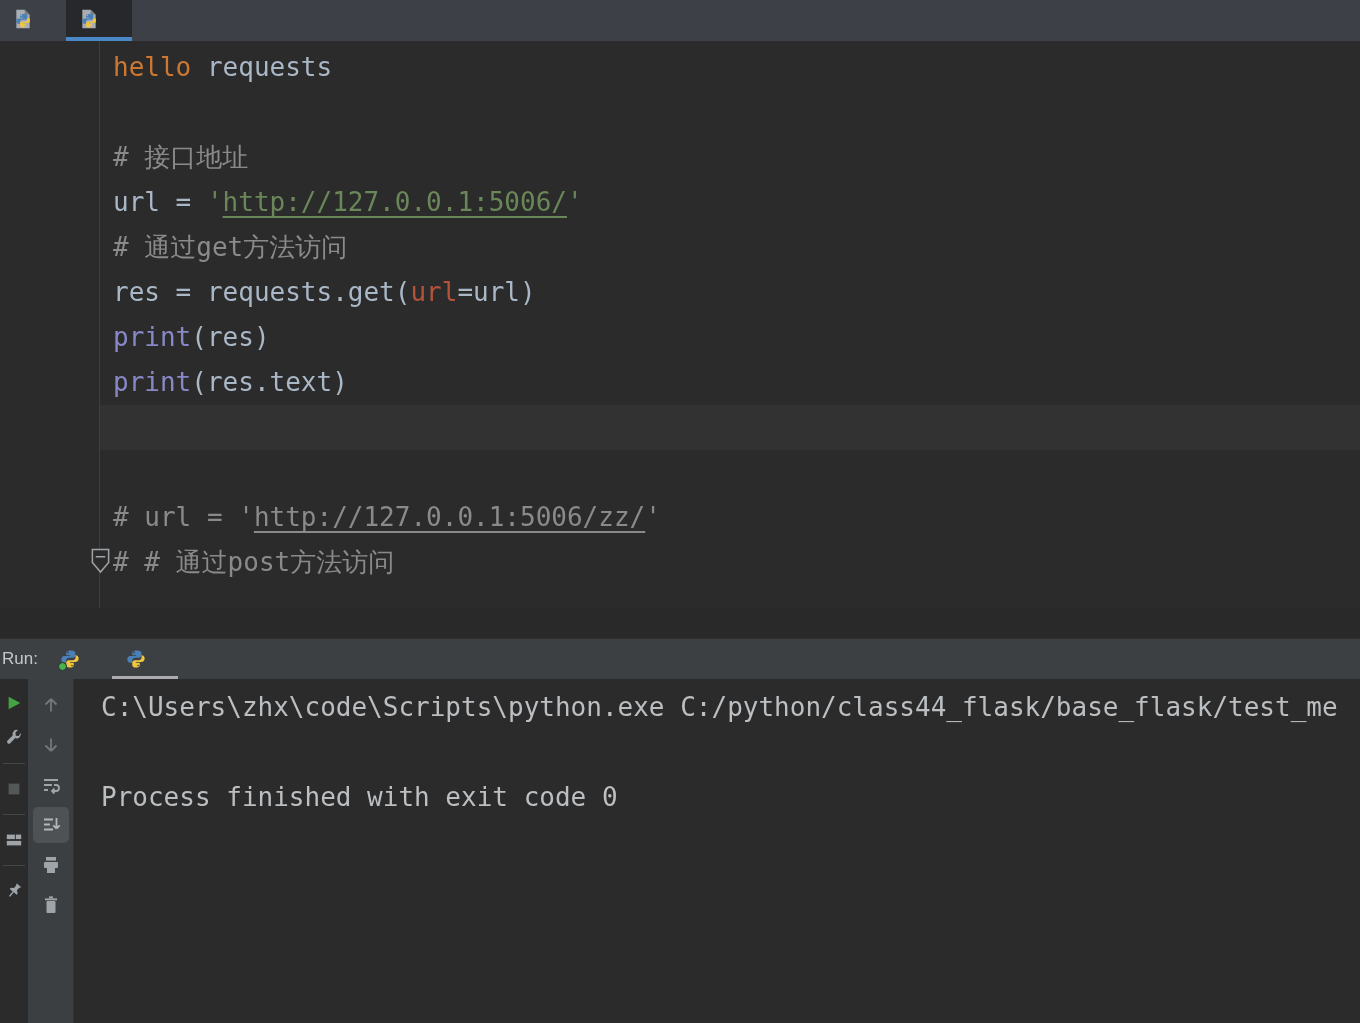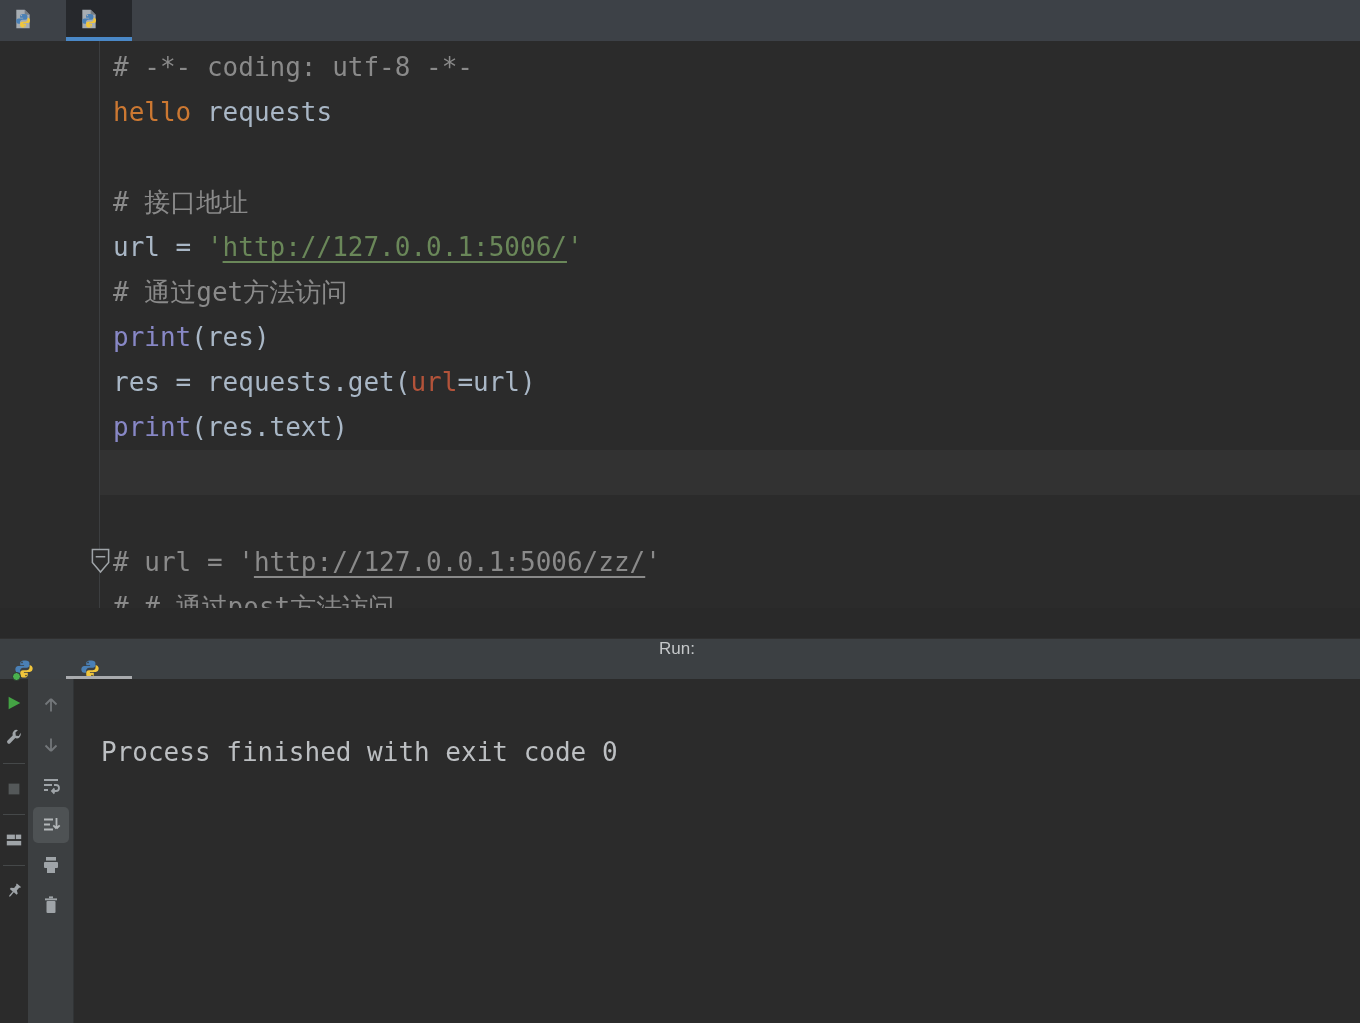--- a/index.html
+++ b/index.html
@@ -29,21 +29,21 @@
   .tok-keyword{color:#cc7832;}
   .tok-plain{color:#a9b7c6;margin-top:39px;}
   .tok-string{color:#6a8759;}
   .tok-builtin{color:#8888c6;}
   .tok-namedarg{color:#b3533a;}
   .tok-link{text-decoration:underline;text-underline-offset:5px;}
   .editor-strip{position:absolute;left:0;right:0;bottom:0;height:30px;background:#292929;z-index:2;}
 
   
   .run-header{height:40px;background:#3c4043;border-top:1px solid #303030;
-    display:flex;align-items:stretch;flex-direction:column;}
+    display:flex;align-items:stretch;}
   .run-label{font-size:17px;color:#c5c8ca;align-self:center;padding:0 8px 0 2px;}
   .rtab{display:flex;align-items:center;gap:7px;padding:0 14px;position:relative;}
   .rtab .lbl{font-size:17px;color:#cdd0d2;}
   .rtab .close{color:#8f9396;font-size:16px;margin-left:4px;}
   .rtab.active::after{content:"";position:absolute;left:0;right:0;bottom:0;height:3px;background:#a9abae;}
   .py-wrap{position:relative;width:20px;height:20px;}
   .run-dot{position:absolute;left:-2px;bottom:-2px;width:9px;height:9px;border-radius:50%;
     background:#4ab14e;border:1px solid #2c2f31;box-sizing:border-box;}
 
   .run-body{display:flex;height:345px;}
@@ -131,28 +131,27 @@
         <span class="gicon"><svg width="21" height="27" viewBox="0 0 22 28">
             <path d="M2.5 1.5h17v13.5l-8.5 10-8.5-10z" fill="#2b2b2b" stroke="#9fa4a8" stroke-width="1.6"></path>
             <path d="M6 9h10" stroke="#9fa4a8" stroke-width="1.6"></path>
           </svg></span>
       </div>
       <div class="grow">
         <span class="num"></span>
       </div>
     </div>
   <div class="code" id="code">
-      <div class="crow"><span class="tok-comment"># -*- coding: utf-8 -*-</span></div>
       <div class="crow"><span class="tok-keyword">hello </span><span class="tok-plain">requests</span></div>
       <div class="crow"></div>
       <div class="crow"><span class="tok-comment"># 接口地址</span></div>
       <div class="crow"><span class="tok-plain">url = </span><span class="tok-string">'</span><span class="tok-string tok-link">http://127.0.0.1:5006/</span><span class="tok-string">'</span></div>
       <div class="crow"><span class="tok-comment"># 通过get方法访问</span></div>
+      <div class="crow"><span class="tok-plain">res = requests.get(</span><span class="tok-namedarg">url</span><span class="tok-plain">=url)</span></div>
       <div class="crow"><span class="tok-builtin">print</span><span class="tok-plain">(res)</span></div>
-      <div class="crow"><span class="tok-plain">res = requests.get(</span><span class="tok-namedarg">url</span><span class="tok-plain">=url)</span></div>
       <div class="crow"><span class="tok-builtin">print</span><span class="tok-plain">(res.text)</span></div>
       <div class="crow current"></div>
       <div class="crow"></div>
       <div class="crow"><span class="tok-comment"># url = '</span><span class="tok-comment tok-link">http://127.0.0.1:5006/zz/</span><span class="tok-comment">'</span></div>
       <div class="crow"><span class="tok-comment"># # 通过post方法访问</span></div>
     </div>
   <div class="editor-strip"></div>
 </div>
 
 <div class="run-header">
@@ -249,16 +248,17 @@
       </div>
       <div class="cell">
         <svg width="20" height="20" viewBox="0 0 20 20" fill="#9fa4a8">
           <rect x="5.5" y="6" width="9" height="12" rx="1"></rect>
           <rect x="4" y="3.4" width="12" height="1.9"></rect>
           <rect x="8" y="1.4" width="4" height="2"></rect>
         </svg>
       </div>
     </div>
   <div class="console" id="console">
+      <div class="cline">C:\Users\zhx\code\Scripts\python.exe C:/python/class44_flask/base_flask/test_me</div>
       <div class="cline"></div>
       <div class="cline">Process finished with exit code 0</div>
     </div>
 </div>
 
 </body></html>

